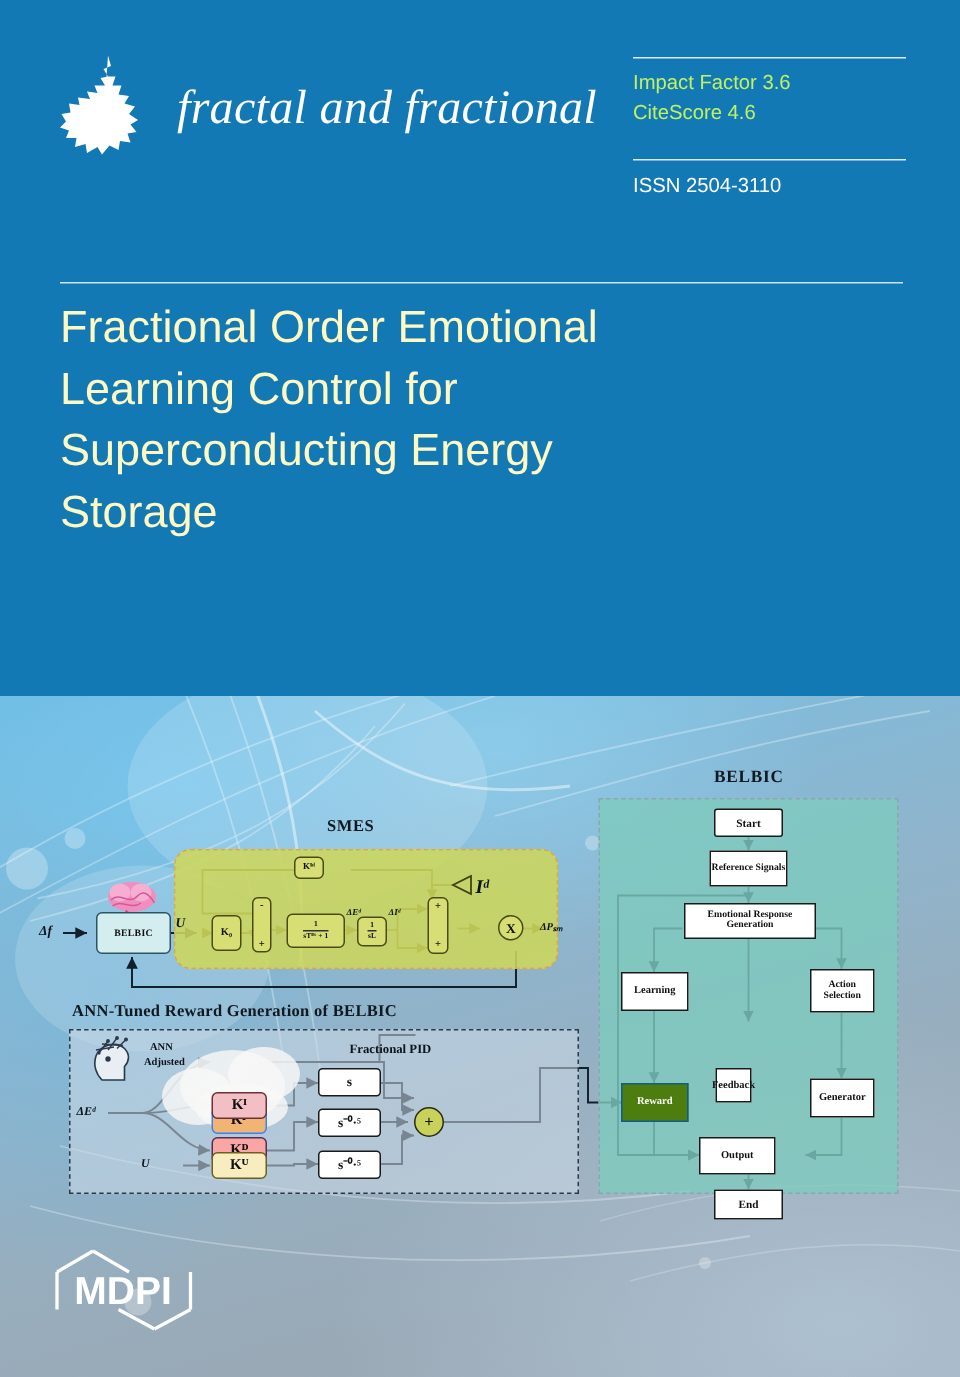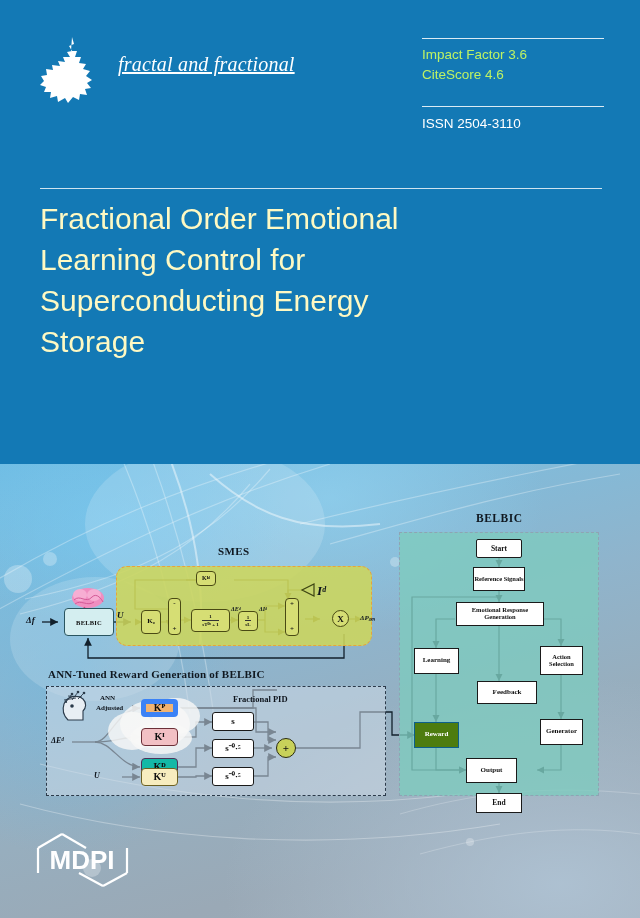--- a/index.html
+++ b/index.html
@@ -25,26 +25,25 @@
   .logo-shape {
     position: absolute; left: 38px; top: 35px;
     width: 62px; height: 70px;
   }
   .logo-shape svg { display: block; }
 
   .journal-name {
     position: absolute; left: 118px; top: 53px;
     font-family: "Liberation Serif", serif;
     font-style: italic;
-    font-size: 20px;
+    font-size: 32px;
     font-weight: 400;
     color: #ffffff;
     letter-spacing: 0.2px;
     white-space: nowrap;
-    text-decoration: underline;
   }
 
   .metrics-rule {
     position: absolute;
     left: 422px; width: 182px; height: 1px;
     background: rgba(255,255,255,0.85);
   }
   .metrics-rule.top { top: 38px; }
   .metrics-rule.bottom { top: 106px; }
 
@@ -159,23 +158,23 @@
     position: absolute;
     font-family: "Liberation Serif", serif;
     font-style: italic;
     font-weight: bold;
     color: #0d131b;
     white-space: nowrap;
   }
   .lbl.up { font-style: normal; }
 
   .gain-k { border-radius: 4px; }
-  .kp { background: #f1b472; border: 5px solid #3b82f6; }
+  .kp { background: #f1b472; border: 1px solid #3b82f6; margin-top: 39px; }
   .ki { background: #f2c0c4; border: 1px solid #6b3038; }
-  .kd { background: #14b8a6; border: 1px solid #4f3058; }
+  .kd { background: #fca5a5; border: 1px solid #4f3058; }
   .ku { background: #f7edbf; border: 1px solid #6b6022; }
   .sblk { background: #ffffff; border: 1px solid #1a1a1a; border-radius: 3px; }
 
   .cloud {
     position: absolute;
     background: rgba(248,248,246,0.82);
     border-radius: 50%;
   }
 
   .sum-circle {
@@ -459,21 +458,21 @@
   <div class="sum-circle" style="left:276px; top:738px; width:20px; height:20px;">+</div>
 
   <div class="belbic-title">BELBIC</div>
   <div class="belbic-box"></div>
 
   <div class="dbox" style="left:476px; top:539px; width:46px; height:19px; font-size:7.5px; border-radius:2px;text-align:center;">Start</div>
   <div class="dbox" style="left:473px; top:567px; width:52px; height:24px; font-size:6.5px; flex-direction:column;">Reference Signals</div>
   <div class="dbox" style="left:456px; top:602px; width:88px; height:24px; font-size:6.5px;">Emotional Response Generation</div>
   <div class="dbox" style="left:414px; top:648px; width:45px; height:26px; font-size:7px;">Learning</div>
   <div class="dbox" style="left:540px; top:646px; width:43px; height:29px; font-size:6.5px;">Action Selection</div>
-  <div class="dbox" style="left:477px; top:681px; width:60px; height:23px; font-size:7px;">Feedback</div>
+  <div class="dbox" style="left:477px; top:712px; width:24px; height:23px; font-size:7px;">Feedback</div>
   <div class="dbox reward" style="left:414px; top:722px; width:45px; height:26px; font-size:7px; color:#ffffff;">Reward</div>
   <div class="dbox" style="left:540px; top:719px; width:43px; height:26px; font-size:7px;">Generator</div>
   <div class="dbox" style="left:466px; top:758px; width:51px; height:25px; font-size:7px;">Output</div>
   <div class="dbox" style="left:476px; top:793px; width:46px; height:20px; font-size:7.5px;">End</div>
 
   <div class="mdpi">
     <svg viewBox="0 0 97 58" width="97" height="58">
       <g stroke="#ffffff" stroke-width="2.2" fill="none">
         <path d="M4 17 L4 42"></path>
         <path d="M4 17 L28 3"></path>

